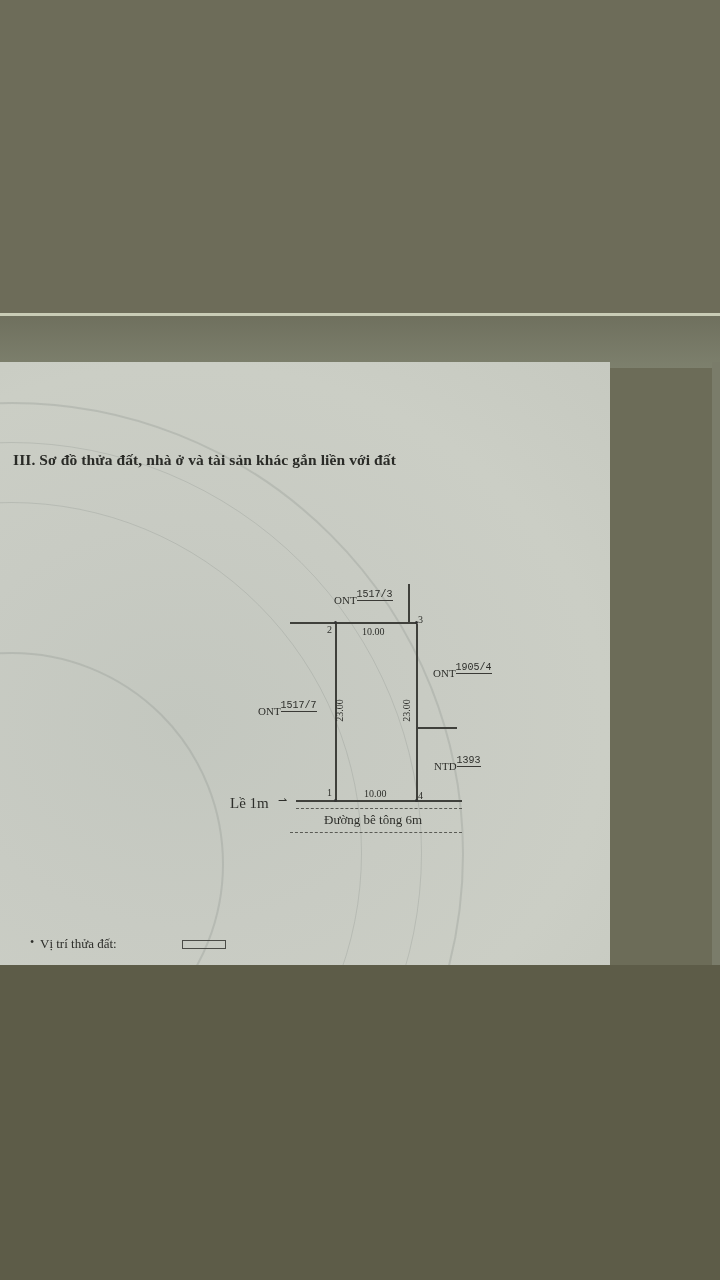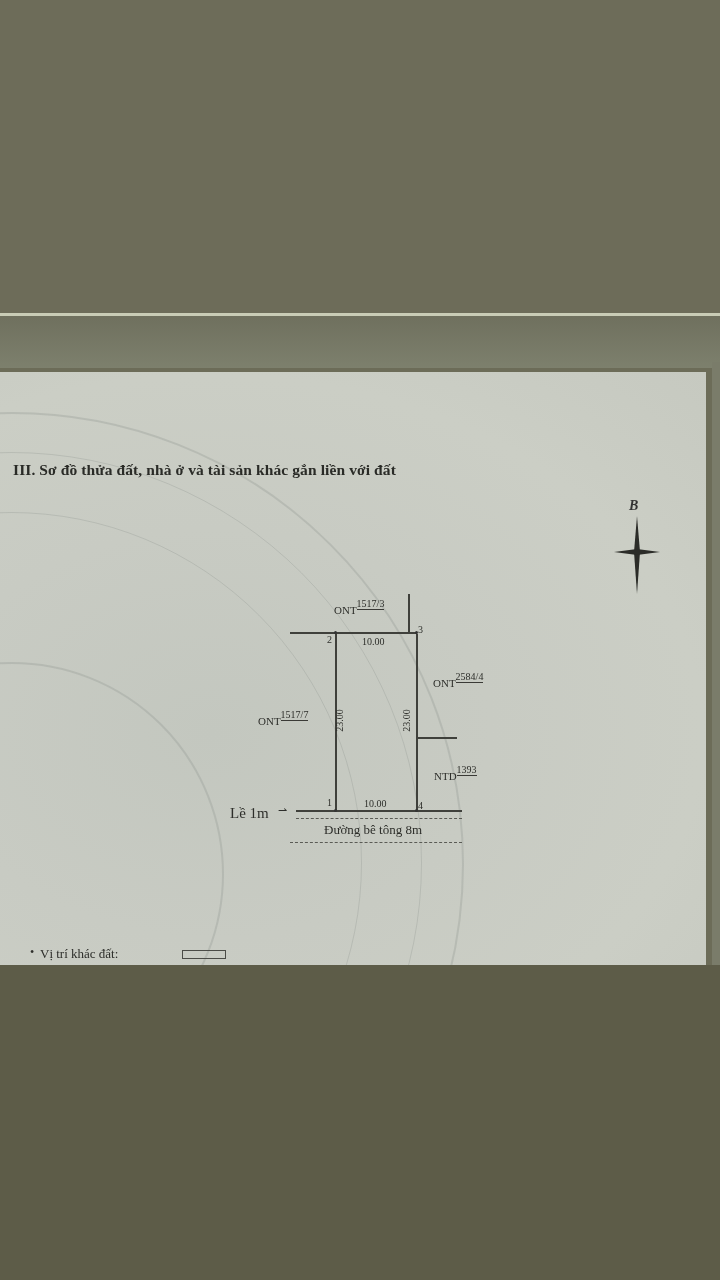--- a/index.html
+++ b/index.html
@@ -6,21 +6,21 @@
     body {
       width: 720px; height: 1280px; position: relative; overflow: hidden;
       background: #6c6c58;
       font-family: "Liberation Serif", serif;
     }
     .top-bg { position: absolute; left: 0; top: 0; width: 720px; height: 313px; background: #6d6c59; }
     .divider { position: absolute; left: 0; top: 313px; width: 720px; height: 3px; background: #c9ccb6; }
     .photo-edge { position: absolute; left: 0; top: 316px; width: 720px; height: 52px;
       background: linear-gradient(#6f705e, #7d806d); }
     .paper {
-      position: absolute; left: 0; top: 372px; width: 706px; height: 603px;
+      position: absolute; left: 0; top: 362px; width: 610px; height: 603px;
       background: radial-gradient(ellipse at 30% 60%, #c3c7bf 0%, #c8cbc3 40%, #cbcec5 70%, #c6c9c0 100%);
       overflow: hidden;
     }
     .paper-right-edge { position: absolute; left: 712px; top: 362px; width: 8px; height: 603px; background: #7a7c6a; }
     .bottom-bg { position: absolute; left: 0; top: 965px; width: 720px; height: 315px; background: #5d5c48; }
 
     .seal { position: absolute; border-radius: 50%; border: 2px solid rgba(150,155,150,0.35); }
     .seal.s1 { left: -440px; top: 40px; width: 900px; height: 900px; }
     .seal.s2 { left: -400px; top: 80px; width: 820px; height: 820px; border-width: 1px; }
     .seal.s3 { left: -340px; top: 140px; width: 700px; height: 700px; border-width: 1px; }
@@ -30,21 +30,21 @@
       position: absolute; left: 13px; top: 89px; font-size: 15.5px; font-weight: bold; color: #2a2b27;
       white-space: nowrap; letter-spacing: 0.1px;
     }
     .compass { position: absolute; left: 612px; top: 126px; width: 50px; height: 100px; }
     .compass-label { position: absolute; left: 17px; top: 0; font-size: 14px; font-style: italic; font-weight: bold; color: #333; }
 
     .line { position: absolute; background: #3f403b; }
     .txt { position: absolute; color: #2d2e2a; font-size: 12px; white-space: nowrap; }
     .small { font-size: 10px; }
     .parcel-code { position: absolute; font-size: 11px; color: #2d2e2a; white-space: nowrap; }
-    .parcel-code .num { position: relative; top: -7px; font-size: 10px; border-bottom: 1px solid #3a3a36; }
+    .parcel-code .num { position: relative; top: -7px; font-size: 10px; border-bottom: 1px solid #3a3a36; font-family: Liberation Mono, monospace; }
     .vert { transform: rotate(-90deg); transform-origin: center; }
     .dash { position: absolute; height: 0; border-top: 1.5px dashed #5a5b55; }
     .legend-box { position: absolute; width: 42px; height: 7px; border: 1.5px solid #4a4b46; }
     .pt { position: absolute; width: 3px; height: 3px; background: #333; border-radius: 50%; }
   </style>
 </head>
 <body>
 
 <div class="top-bg"></div>
 <div class="divider"></div>
@@ -91,33 +91,33 @@
 
   <span class="txt small" style="left:362px;top:264px">10.00</span>
   <span class="txt small" style="left:364px;top:426px">10.00</span>
   <span class="txt small vert" style="left:328px;top:343px">23.00</span>
   <span class="txt small vert" style="left:395px;top:343px">23.00</span>
 
   <span class="parcel-code" style="left:334px;top:232px">
     <span>ONT</span><span class="num">1517/3</span>
   </span>
   <span class="parcel-code" style="left:433px;top:305px">
-    <span>ONT</span><span class="num">2584/4</span>
+    <span>ONT</span><span class="num">1905/4</span>
   </span>
   <span class="parcel-code" style="left:434px;top:398px">
     <span>NTD</span><span class="num">1393</span>
   </span>
   <span class="parcel-code" style="left:258px;top:343px">
     <span>ONT</span><span class="num">1517/7</span>
   </span>
 
   <span class="txt" style="left:230px;top:433px;font-size:15px">Lề 1m</span>
   <span class="txt" style="left:278px;top:432px;font-size:11px">⇀</span>
   <div class="dash" style="left:296px;top:446px;width:166px"></div>
-  <span class="txt" style="left:324px;top:450px;font-size:13px">Đường bê tông 8m</span>
+  <span class="txt" style="left:324px;top:450px;font-size:13px">Đường bê tông 6m</span>
   <div class="dash" style="left:290px;top:470px;width:172px"></div>
 
   <span class="txt" style="left:30px;top:573px;font-size:12px">•</span>
-  <span class="txt" style="left:40px;top:574px;font-size:13px">Vị trí khác đất:</span>
+  <span class="txt" style="left:40px;top:574px;font-size:13px">Vị trí thửa đất:</span>
   <div class="legend-box" style="left:182px;top:578px"></div>
 </div>
 
 <div class="bottom-bg"></div>
 
 </body></html>

